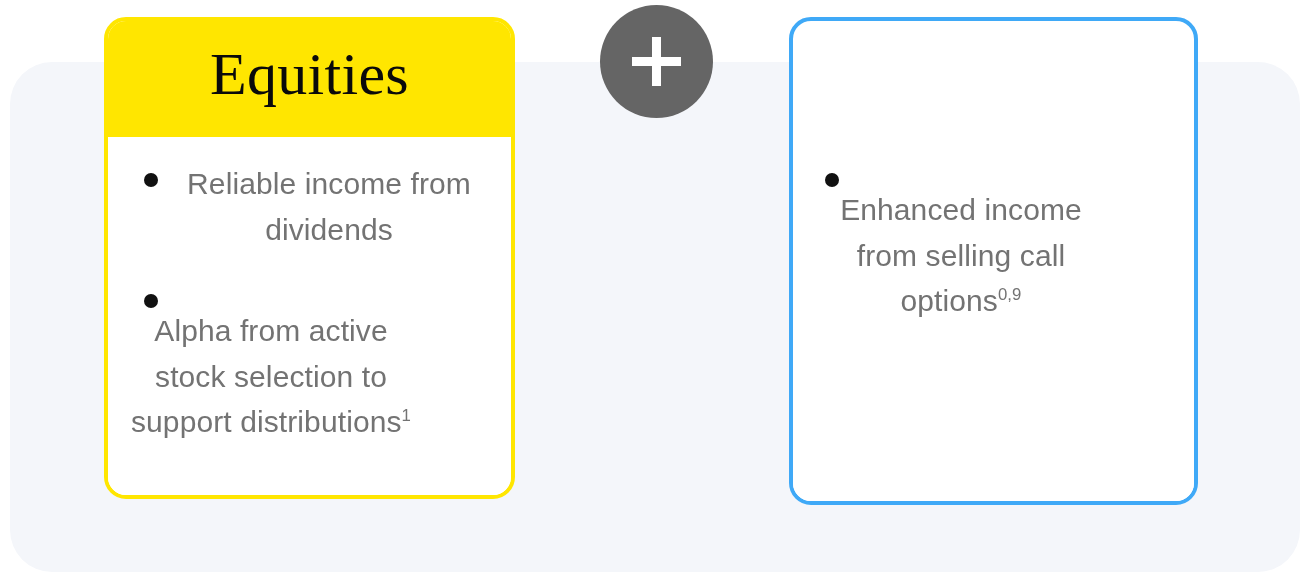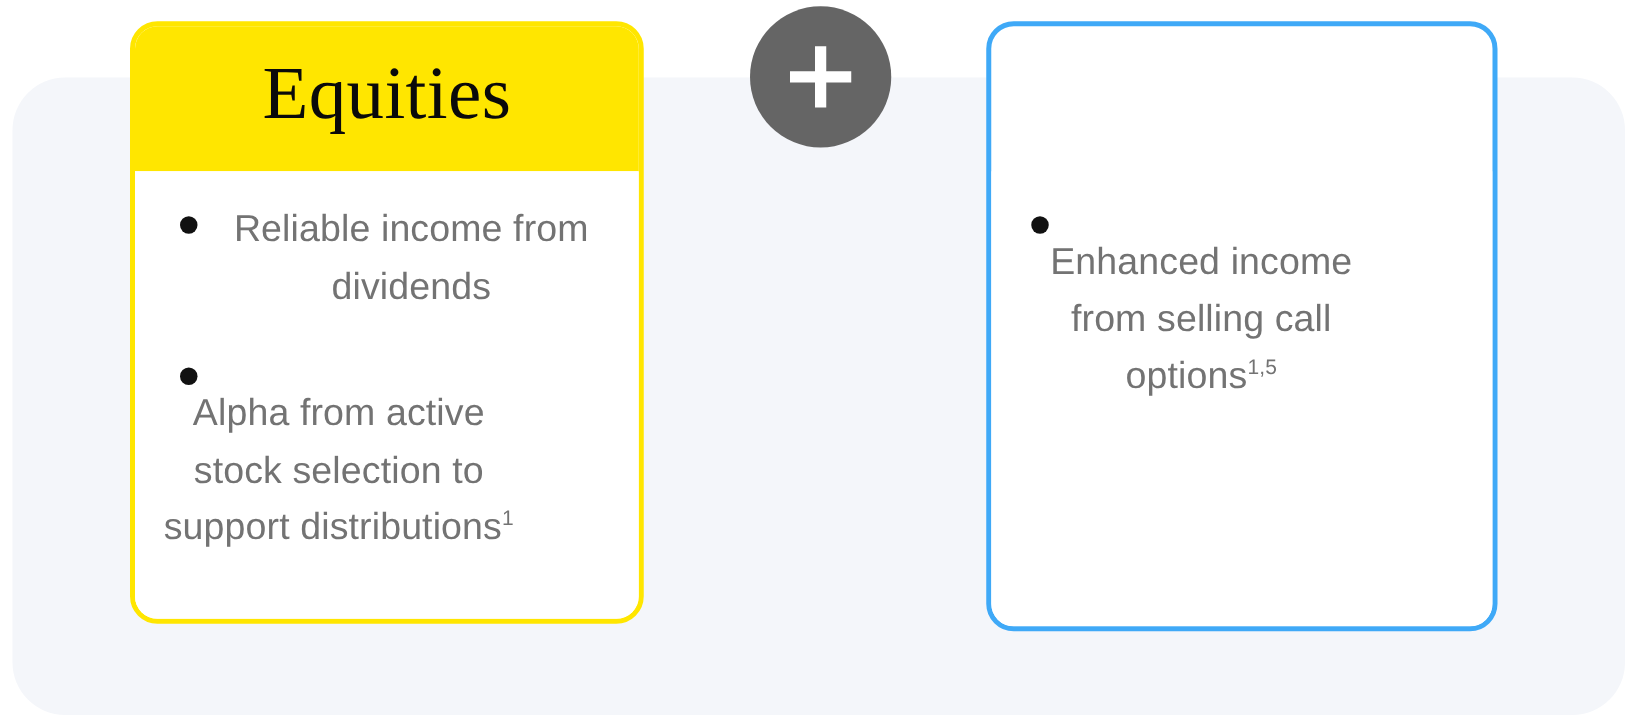--- a/index.html
+++ b/index.html
@@ -187,19 +187,19 @@
   <div class="plus-badge">
     <span class="bar-h"></span>
     <span class="bar-v"></span>
   </div>
 
   <div class="card card-options">
     <div class="card-body">
       <ul class="bullet-list">
         <li class="bullet-item">
           <span class="bullet-dot"></span>
-          <span class="bullet-text"><span>Enhanced income from selling call options</span><span class="sup">1,5</span></span>
+          <span class="bullet-text"><span>Enhanced income from selling call options</span><span class="sup">0,9</span></span>
         </li>
       </ul>
     </div>
   </div>
 
 </div>
 
 </body></html>

